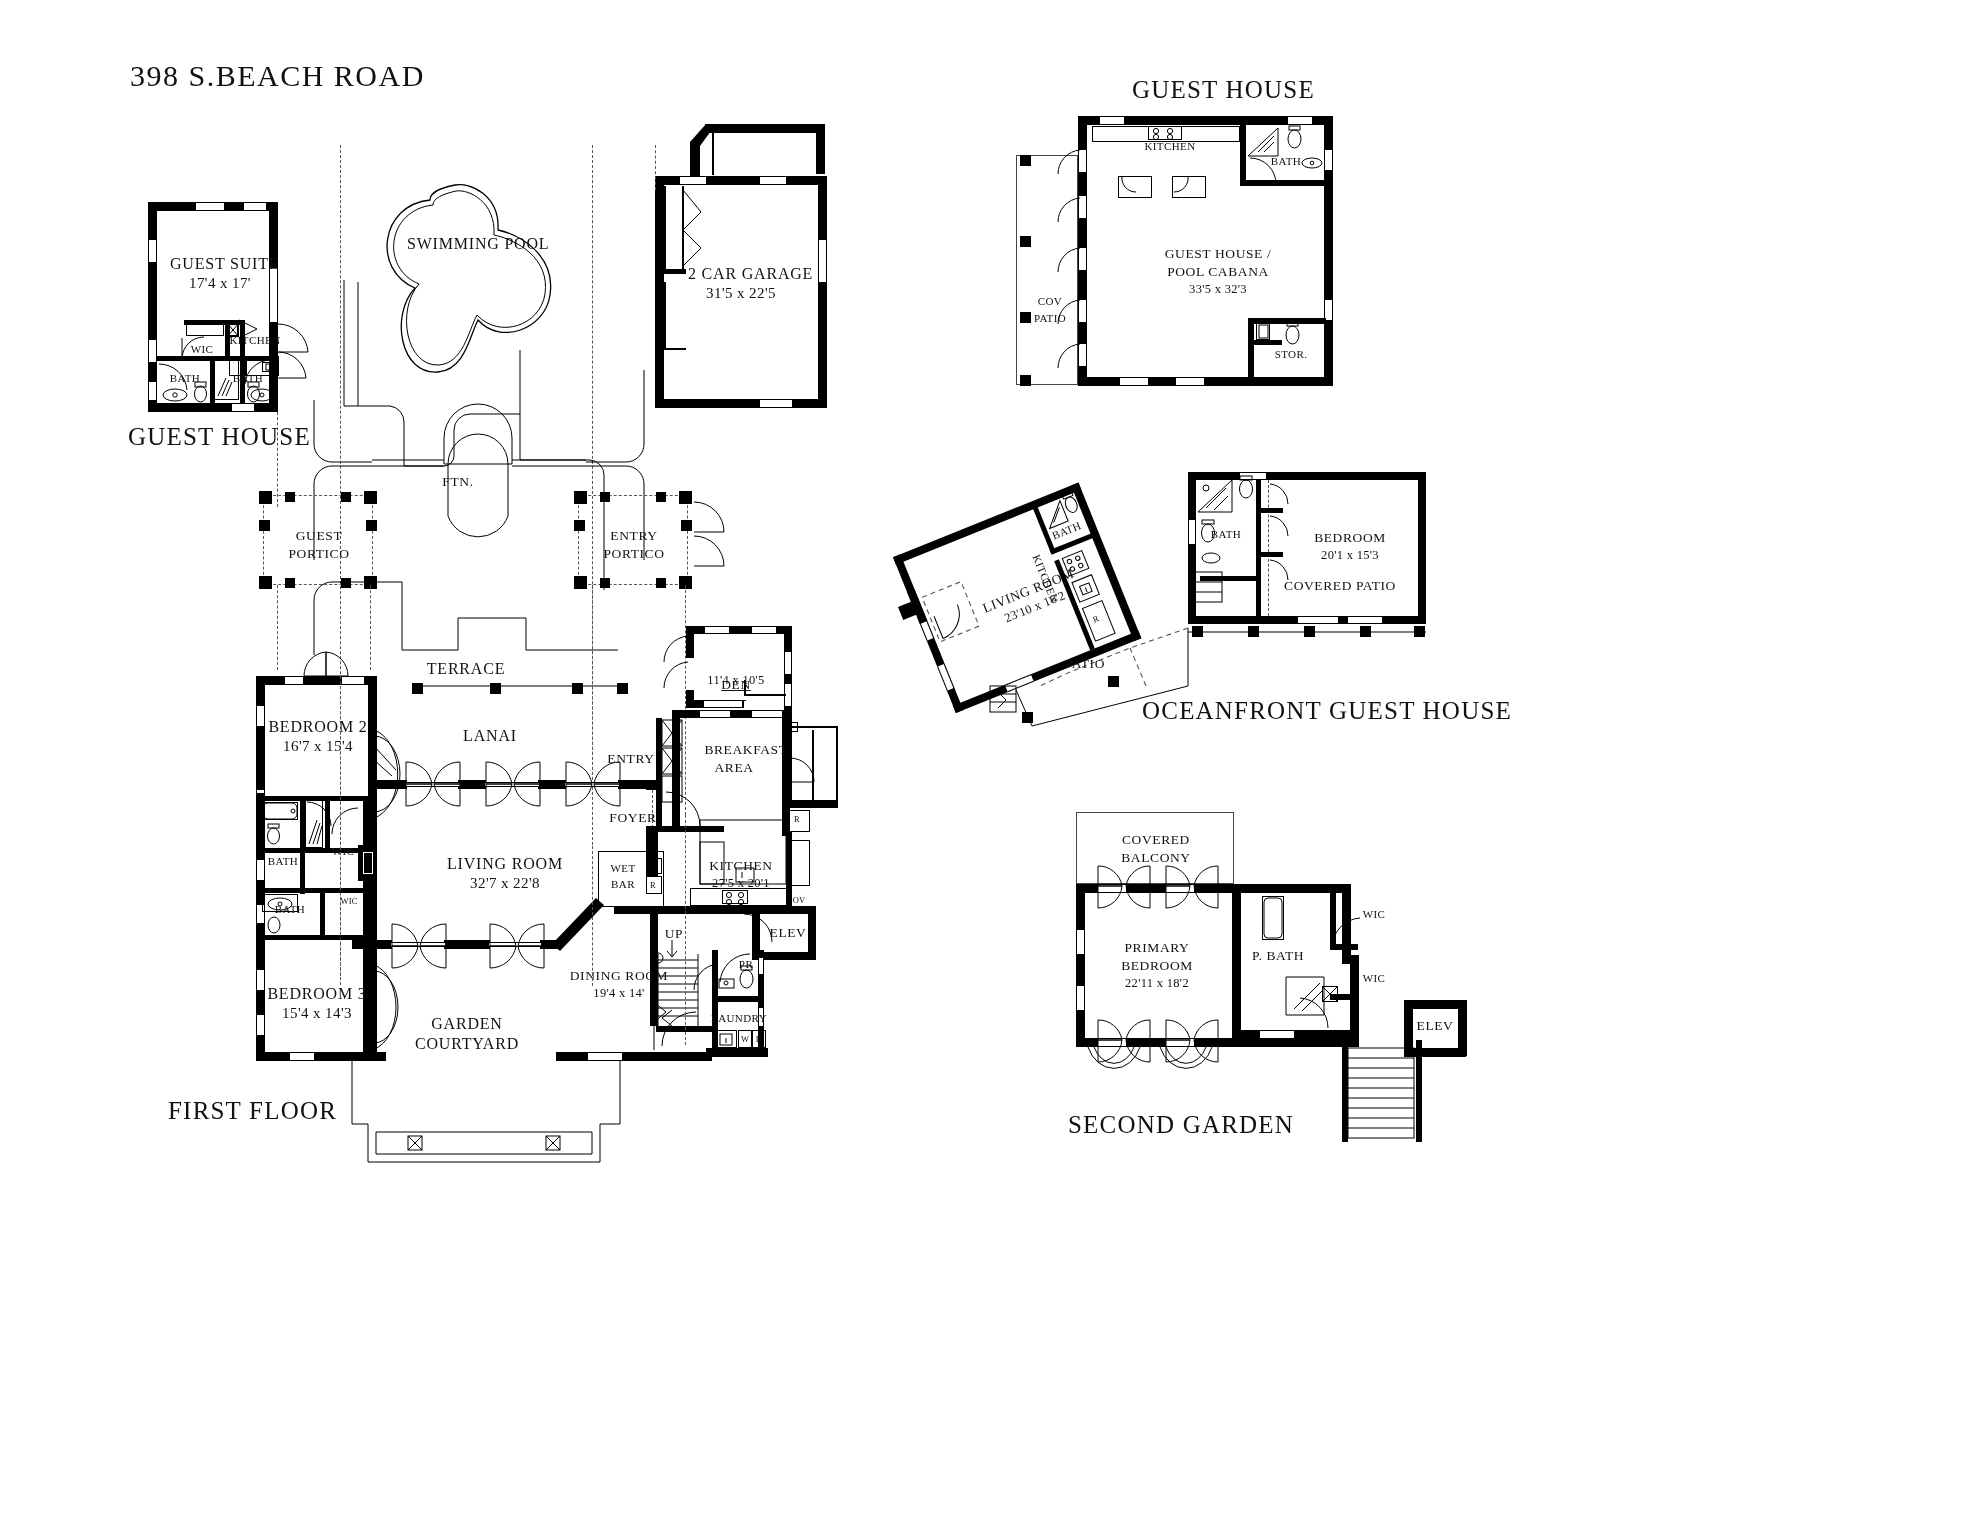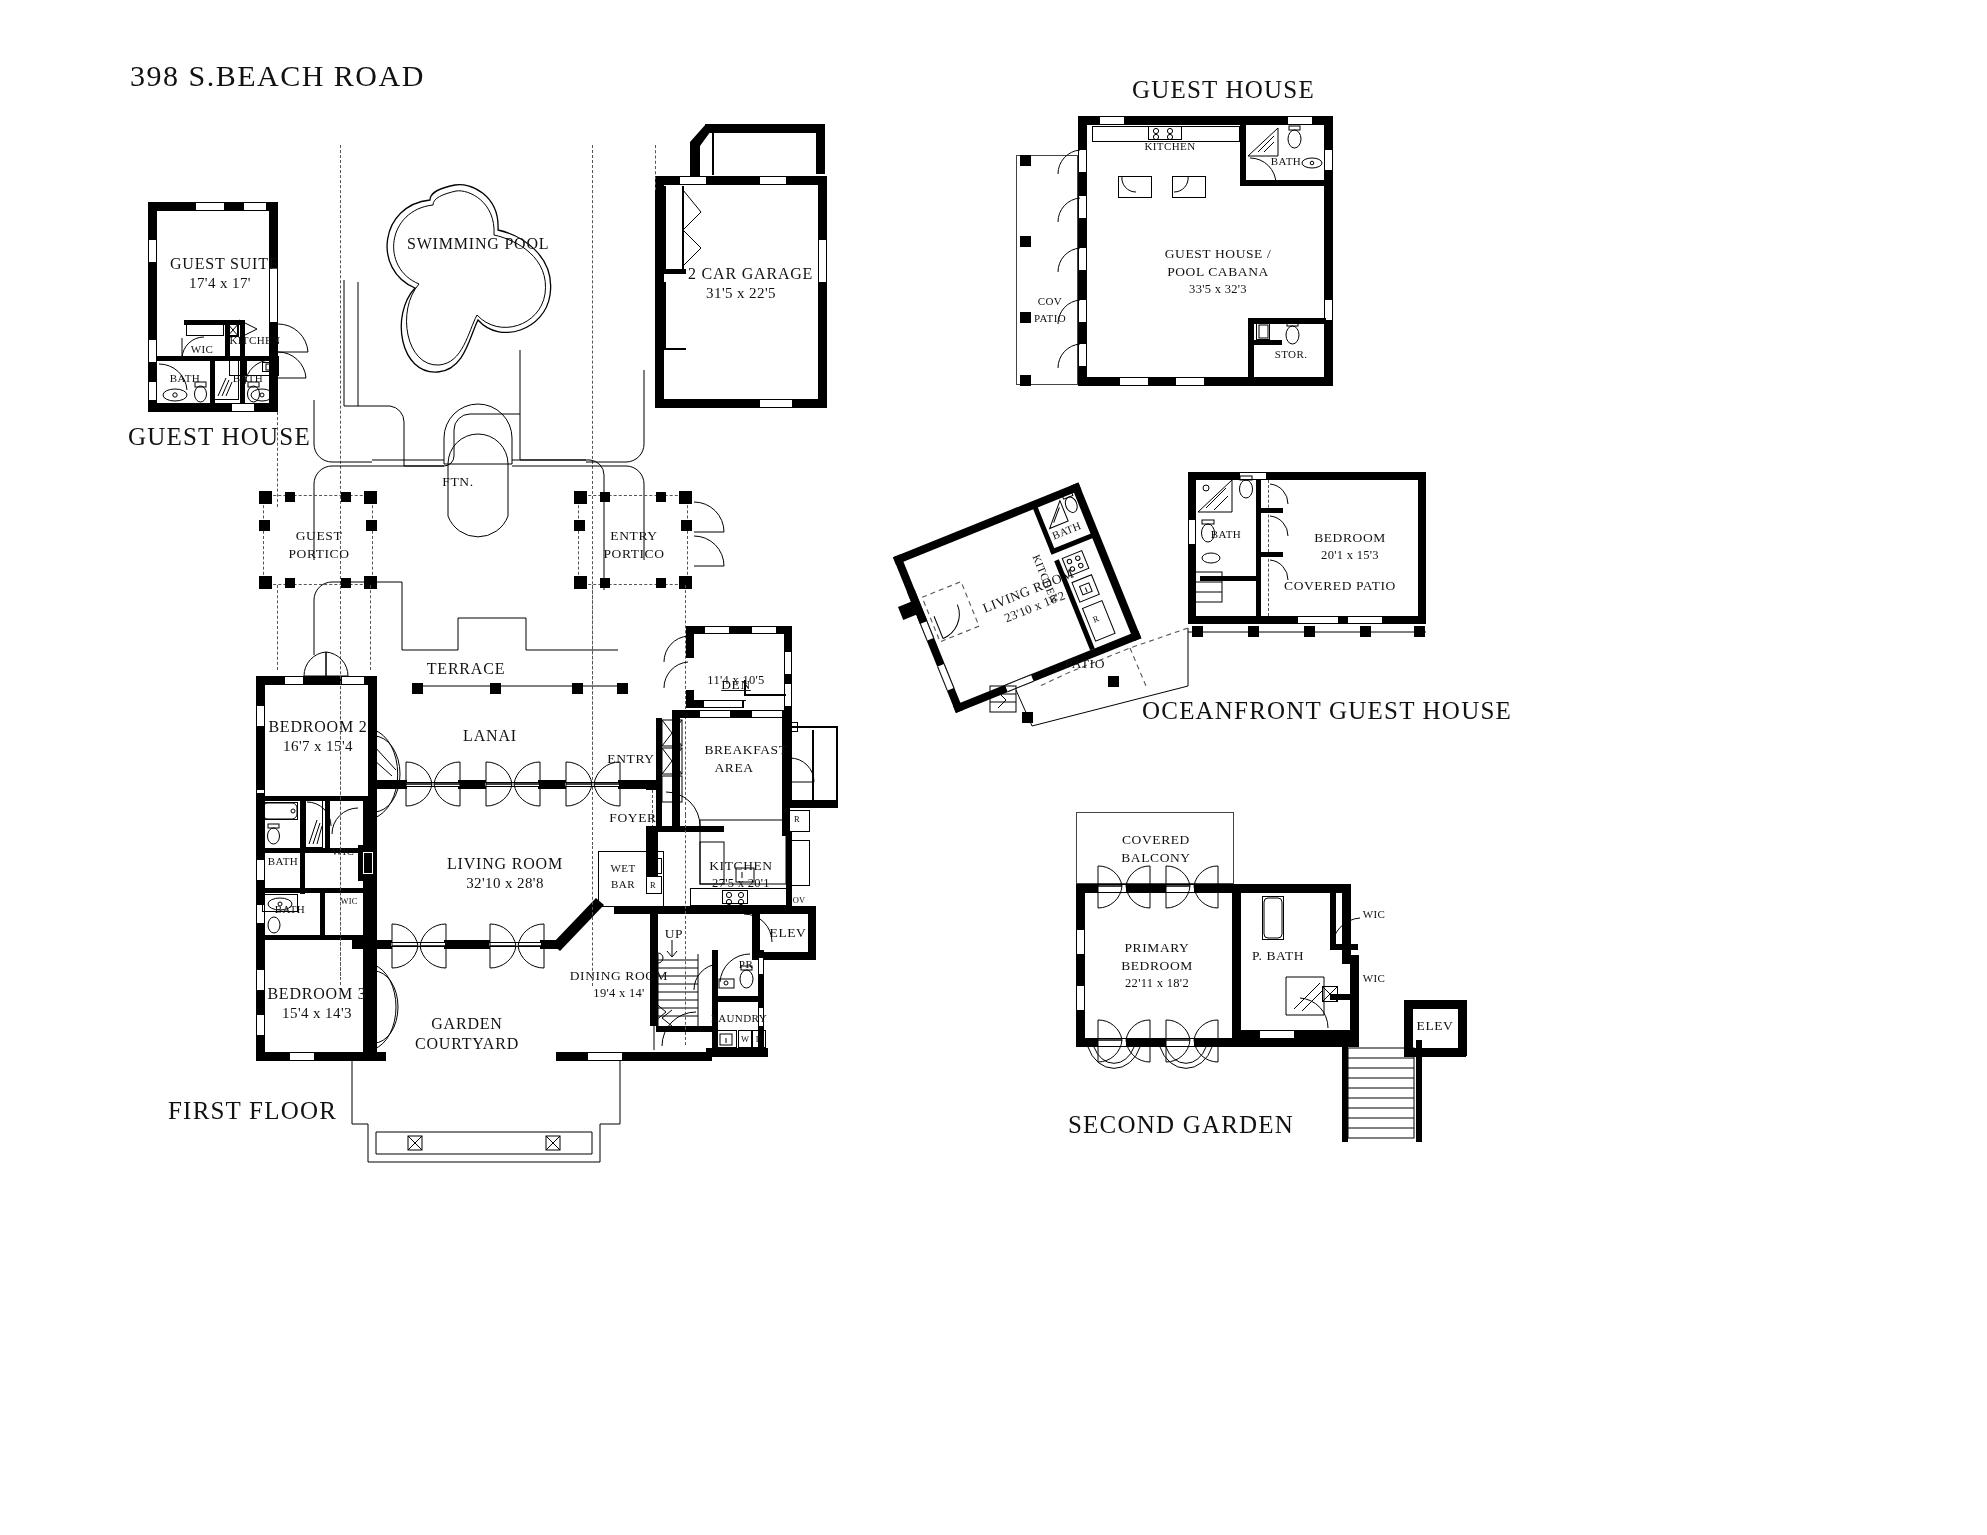--- a/index.html
+++ b/index.html
@@ -390,21 +390,21 @@
     </svg>
     <svg style="left:564px; top:760px; width:58px; height:50px;">
       <path class="stroke-t" d="M2,2 A26,26 0 0 1 28,24 L2,24 Z"></path>
       <path class="stroke-t" d="M56,2 A26,26 0 0 0 30,24 L56,24 Z"></path>
       <path class="stroke-t" d="M2,46 A26,26 0 0 0 28,24 L2,24 Z"></path>
       <path class="stroke-t" d="M56,46 A26,26 0 0 1 30,24 L56,24 Z"></path>
     </svg>
   </div>
 
   <div class="lbl room" style="left:430px; top:855px; width:150px;">LIVING ROOM</div>
-  <div class="lbl dim" style="left:430px; top:875px; width:150px;">32'10 x 28'8</div>
+  <div class="lbl dim" style="left:430px; top:875px; width:150px;">32'7 x 22'8</div>
 
   <div>
     <div class="w" style="left:352px; top:940px; width:40px; height:9px;"></div>
     <div class="w" style="left:444px; top:940px; width:46px; height:9px;"></div>
     <div class="w" style="left:540px; top:940px; width:18px; height:9px;"></div>
     <div class="win" style="left:391px; top:942px; width:54px; height:5px;"></div>
     <div class="win" style="left:489px; top:942px; width:52px; height:5px;"></div>
     <svg style="left:390px; top:922px; width:58px; height:50px;">
       <path class="stroke-t" d="M2,2 A26,26 0 0 1 28,24 L2,24 Z"></path>
       <path class="stroke-t" d="M56,2 A26,26 0 0 0 30,24 L56,24 Z"></path>

